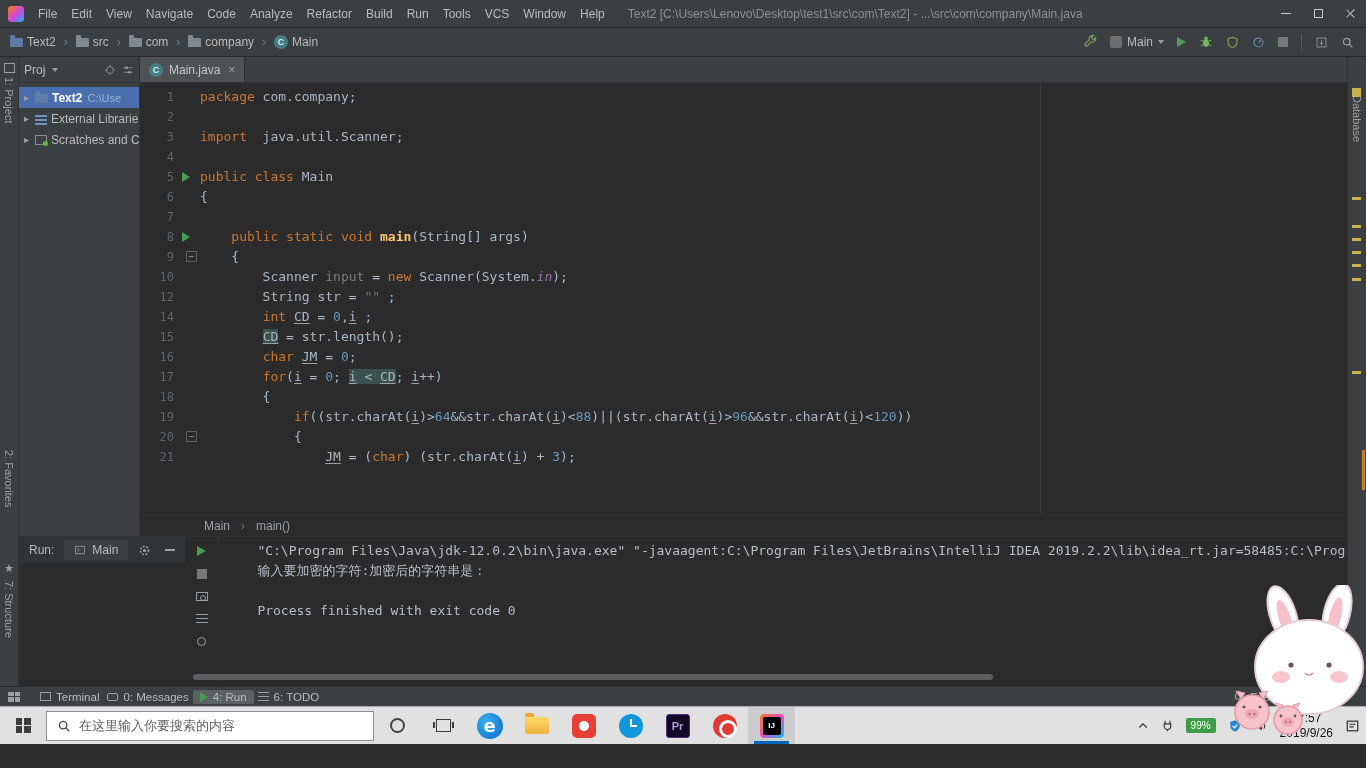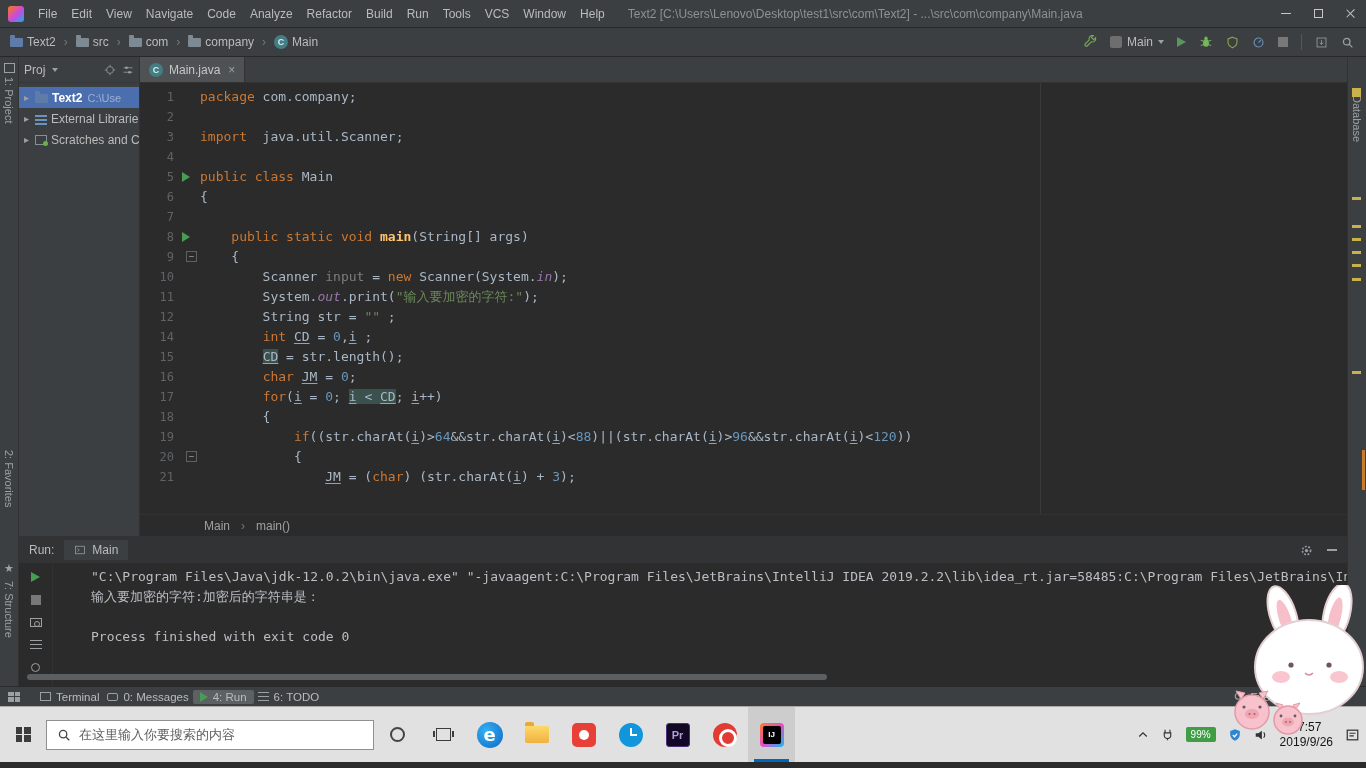--- a/index.html
+++ b/index.html
@@ -99,21 +99,21 @@
   .fld{color:#9876aa;font-style:italic}
   .fn{color:#ffc66d;font-weight:bold}
   .gray{color:#7d7d7d}
   .und{text-decoration:underline;text-decoration-color:#a1a1a1;text-underline-offset:2px}
   .sel{background:#3b514d}
   .caret{display:inline-block;width:1.5px;height:13px;background:#c8c8c8;vertical-align:middle;margin-right:1px}
   .crumbbar{height:22px;border-top:1px solid #323232;display:flex;align-items:center;gap:8px;padding-left:64px;
     color:#9da0a3;font-size:12px}
 
   
-  .runpanel{height:150px;border-top:1px solid #323232;display:flex;flex-direction:column;background:#2b2b2b}
+  .runpanel{height:150px;border-top:1px solid #323232;display:flex;flex-direction:row;background:#2b2b2b}
   .run-head{height:26px;background:#313335;display:flex;align-items:center;gap:10px;padding:0 10px;color:#bbb;font-size:12px;flex:none}
   .run-tab{display:flex;align-items:center;gap:6px;background:#3c3f41;padding:3px 10px}
   .run-head-right{margin-left:auto;display:flex;align-items:center;gap:14px}
   .glyph-hide{width:10px;height:2px;background:#9da0a3;display:inline-block}
   .run-body{flex:1;display:flex;min-height:0;position:relative}
   .run-tools{width:34px;flex:none;display:flex;flex-direction:column;align-items:center;gap:13px;padding-top:9px;
     border-right:1px solid #323232}
   .rt-play{width:0;height:0;border-left:9px solid #499c54;border-top:5.5px solid transparent;border-bottom:5.5px solid transparent}
   .rt-stop{width:10px;height:10px;background:#787878}
   .rt-cam{width:12px;height:9px;border:1px solid #9da0a3;position:relative}
@@ -137,21 +137,21 @@
   .bic-terminal{width:11px;height:9px;border:1px solid #9da0a3}
   .bic-balloon{width:11px;height:8px;border:1px solid #9da0a3;border-radius:2px}
   .bic-todo{width:11px;height:9px;background:repeating-linear-gradient(to bottom,#9da0a3 0 1.2px,transparent 1.2px 4px)}
   .eventlog{margin-left:auto;margin-right:56px;display:flex;align-items:center;gap:5px}
 
   .statusbar{height:20px;background:#3c3f41;border-top:1px solid #2b2b2b;display:flex;align-items:center;
     padding:0 10px;font-size:12px;color:#bbb}
   .status-right{margin-left:auto;display:flex;align-items:center;gap:18px;margin-right:118px}
 
   
-  .taskbar{height:56px;background:#e1e1e1;border-top:1px solid #a9a9a9;display:flex;align-items:center;color:#111}
+  .taskbar{height:38px;background:#e1e1e1;border-top:1px solid #a9a9a9;display:flex;align-items:center;color:#111}
   .start{width:46px;height:100%;display:flex;align-items:center;justify-content:center}
   .winlogo{width:15px;height:15px;display:grid;grid-template:repeat(2,1fr)/repeat(2,1fr);gap:1.5px}
   .winlogo span{background:#3c3c3c}
   .searchbox{width:328px;height:30px;background:#fff;border:1px solid #8f8f8f;display:flex;align-items:center;gap:8px;
     padding:0 10px;font-size:13px;color:#5f5f5f;white-space:nowrap;overflow:hidden}
   .tb-cell{width:46px;height:100%;display:flex;align-items:center;justify-content:center}
   .cortana-ic{width:15px;height:15px;border:2px solid #444;border-radius:50%}
   .taskview-ic{width:15px;height:13px;border:1.5px solid #3c3c3c;position:relative}
   .taskview-ic::before{content:"";position:absolute;left:-4px;top:2px;width:2px;height:6px;background:#3c3c3c}
   .taskview-ic::after{content:"";position:absolute;right:-4px;top:2px;width:2px;height:6px;background:#3c3c3c}
@@ -344,21 +344,20 @@
                 <div class="cline"><span class="ln">1</span><span class="mkz"></span><span class="ctext"><span class="kw">package</span><span> com.company;</span></span></div>
                 <div class="cline"><span class="ln">2</span><span class="mkz"></span><span class="ctext"></span></div>
                 <div class="cline"><span class="ln">3</span><span class="mkz"></span><span class="ctext"><span class="kw">import</span><span>  java.util.Scanner;</span></span></div>
                 <div class="cline"><span class="ln">4</span><span class="mkz"></span><span class="ctext"></span></div>
                 <div class="cline"><span class="ln">5</span><span class="mkz"><span class="runmark"></span></span><span class="ctext"><span class="kw">public class</span><span> Main</span></span></div>
                 <div class="cline"><span class="ln">6</span><span class="mkz"></span><span class="ctext"><span>{</span></span></div>
                 <div class="cline"><span class="ln">7</span><span class="mkz"></span><span class="ctext"></span></div>
                 <div class="cline"><span class="ln">8</span><span class="mkz"><span class="runmark"></span></span><span class="ctext"><span>    </span><span class="kw">public static void</span><span> </span><span class="fn">main</span><span>(String[] args)</span></span></div>
                 <div class="cline"><span class="ln">9</span><span class="mkz"><span class="foldmark">−</span></span><span class="ctext"><span>    {</span></span></div>
                 <div class="cline"><span class="ln">10</span><span class="mkz"></span><span class="ctext"><span>        Scanner </span><span class="gray">input</span><span> = </span><span class="kw">new</span><span> Scanner(System.</span><span class="fld">in</span><span>);</span></span></div>
-                <div class="cline"><span class="ln">11</span><span class="mkz"></span><span class="ctext"><span>        System.</span><span class="fld">out</span><span>.print(</span><span class="str">"输入要加密的字符:"</span><span>);</span></span></div>
                 <div class="cline"><span class="ln">12</span><span class="mkz"></span><span class="ctext"><span>        String str = </span><span class="str">""</span><span> ;</span></span></div>
                 <div class="cline"><span class="ln">14</span><span class="mkz"></span><span class="ctext"><span>        </span><span class="kw">int</span><span> </span><span class="und">CD</span><span> = </span><span class="num">0</span><span>,</span><span class="und">i</span><span> ;</span></span></div>
                 <div class="cline"><span class="ln">15</span><span class="mkz"></span><span class="ctext"><span>        </span><span class="sel und">CD</span><span> = str.length();</span></span></div>
                 <div class="cline"><span class="ln">16</span><span class="mkz"></span><span class="ctext"><span>        </span><span class="kw">char</span><span> </span><span class="und">JM</span><span> = </span><span class="num">0</span><span>;</span></span></div>
                 <div class="cline"><span class="ln">17</span><span class="mkz"></span><span class="ctext"><span>        </span><span class="kw">for</span><span>(</span><span class="und">i</span><span> = </span><span class="num">0</span><span>; </span><span class="sel und">i</span><span class="sel"> &lt; </span><span class="sel und">CD</span><span>; </span><span class="und">i</span><span>++)</span></span></div>
                 <div class="cline"><span class="ln">18</span><span class="mkz"></span><span class="ctext"><span>        {</span></span></div>
                 <div class="cline"><span class="ln">19</span><span class="mkz"></span><span class="ctext"><span>            </span><span class="kw">if</span><span>((str.charAt(</span><span class="und">i</span><span>)&gt;</span><span class="num">64</span><span>&amp;&amp;str.charAt(</span><span class="und">i</span><span>)&lt;</span><span class="num">88</span><span>)||(str.charAt(</span><span class="und">i</span><span>)&gt;</span><span class="num">96</span><span>&amp;&amp;str.charAt(</span><span class="und">i</span><span>)&lt;</span><span class="num">120</span><span>))</span></span></div>
                 <div class="cline"><span class="ln">20</span><span class="mkz"><span class="foldmark">−</span></span><span class="ctext"><span>            {</span></span></div>
                 <div class="cline"><span class="ln">21</span><span class="mkz"></span><span class="ctext"><span>                </span><span class="und">JM</span><span> = (</span><span class="kw">char</span><span>) (str.charAt(</span><span class="und">i</span><span>) + </span><span class="num">3</span><span>);</span></span></div>
               </div>

